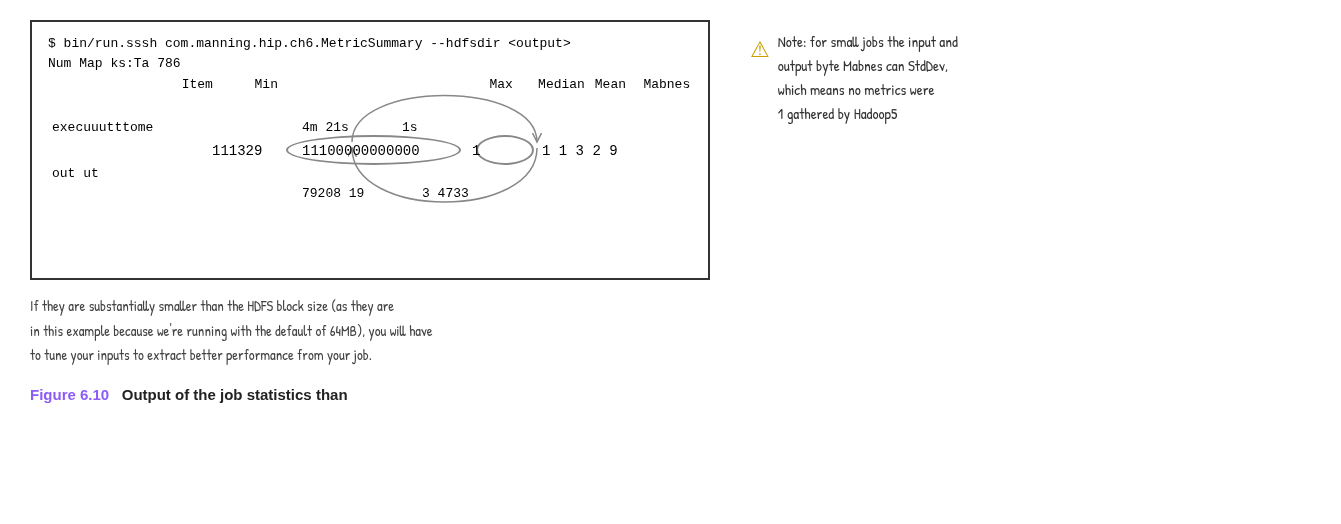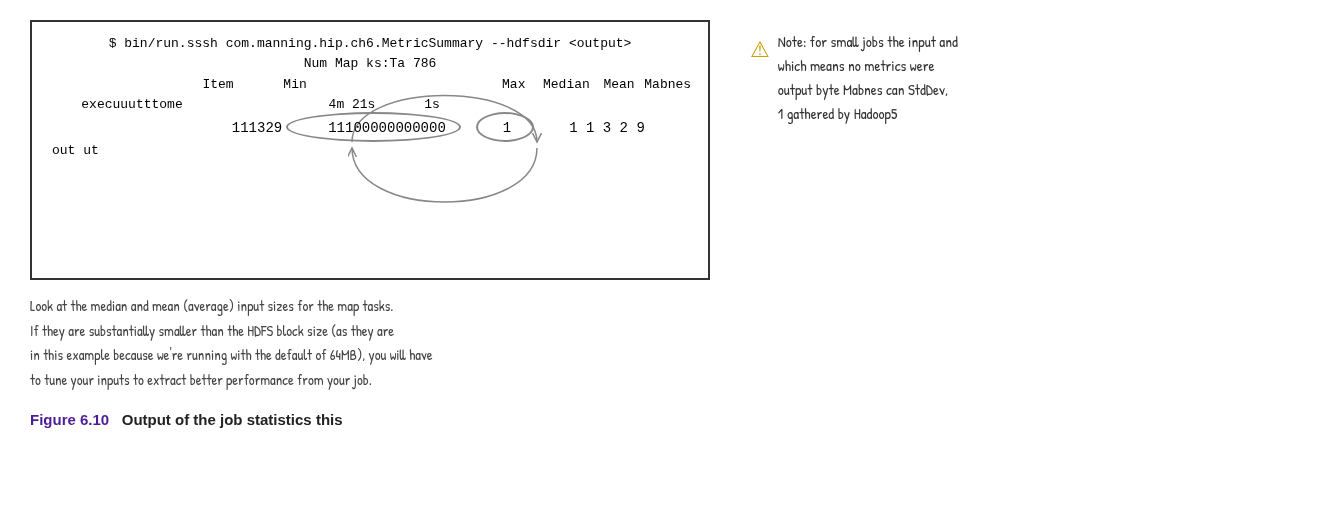--- a/index.html
+++ b/index.html
@@ -22,21 +22,20 @@
     .terminal-box {
       border: 2px solid #333;
       padding: 12px 16px;
       font-family: 'Courier New', Courier, monospace;
       font-size: 13px;
       line-height: 1.5;
       width: 680px;
       min-height: 260px;
       position: relative;
       flex-shrink: 0;
-      text-align: center;
     }
 
     .terminal-line {
       white-space: nowrap;
     }
 
     
     .note-box {
       flex: 1;
       font-family: 'Patrick Hand', 'Comic Sans MS', cursive, sans-serif;
@@ -70,21 +69,21 @@
       max-width: 680px;
     }
 
     .figure-label {
       margin-top: 18px;
       font-family: Arial, sans-serif;
       font-size: 15px;
     }
 
     .figure-label .fig-num {
-      color: #4c1d95;
+      color: #8b5cf6;
       font-weight: bold;
     }
 
     .figure-label .fig-title {
       font-weight: bold;
       color: #222;
     }
   </style>
 </head>
 <body>
@@ -103,21 +102,21 @@
         <span style="width:160px;"></span>
         <span style="width:90px;">Item</span>
         <span style="width:100px;">Min</span>
         <span style="width:190px;"></span>
         <span style="width:60px;">Max</span>
         <span style="width:70px;">Median</span>
         <span style="width:60px;">Mean</span>
         <span style="width:60px;">Mabnes</span>
       </div>
 
-      <div style="display:flex; font-family:'Courier New',monospace; font-size:13px; padding-left:4px;">
+      <div style="display:flex; font-family:'Courier New',monospace; font-size:13px; padding-left:4px;margin-top:23px;">
         <span style="width:160px;">execuuutttome</span>
         <span style="width:90px;"></span>
         <span style="width:100px;">4m 21s</span>
         <span style="width:60px;">1s</span>
       </div>
 
       <div style="position:relative; margin-top:4px;">
         <div style="display:flex; font-family:'Courier New',monospace; font-size:14px; padding-left:4px; position:relative; z-index:1;">
           <span style="width:160px;"></span>
           <span style="width:90px;">111329</span>
@@ -127,56 +126,60 @@
         </div>
 
         <div style="position:absolute; top:-6px; left:238px; width:175px; height:30px; border:2px solid #888; border-radius:50%; pointer-events:none;"></div>
         <div style="position:absolute; top:-6px; left:428px; width:58px; height:30px; border:2px solid #888; border-radius:50%; pointer-events:none;"></div>
       </div>
 
       <div style="display:flex; font-family:'Courier New',monospace; font-size:13px; padding-left:4px; margin-top:2px;">
         <span>out ut</span>
       </div>
 
+      <div style="display:flex; font-family:'Courier New',monospace; font-size:13px; padding-left:4px;">
+        <span style="width:250px;"></span>
+        <span style="width:120px;">79208 19</span>
+        <span style="width:80px;">3 4733</span>
+      </div>
 
       <svg style="position:absolute; top:108px; left:230px; width:320px; height:120px; pointer-events:none; overflow:visible;">
 
         <path d="M 275,18 C 275,90 90,90 90,18" stroke="#888" stroke-width="1.5" fill="none" marker-end="url(#arrowhead)"></path>
 
         <path d="M 90,12 C 90,-50 275,-50 275,12" stroke="#888" stroke-width="1.5" fill="none" marker-end="url(#arrowhead2)"></path>
         <defs>
           <marker id="arrowhead" markerWidth="8" markerHeight="8" refX="6" refY="3" orient="auto">
             <path d="M0,0 L6,3 L0,6" stroke="#888" stroke-width="1" fill="none"></path>
           </marker>
           <marker id="arrowhead2" markerWidth="8" markerHeight="8" refX="6" refY="3" orient="auto">
             <path d="M0,0 L6,3 L0,6" stroke="#888" stroke-width="1" fill="none"></path>
           </marker>
         </defs>
       </svg>
 
       <div style="height:20px;"></div>
     </div>
 
     <div class="annotation-text">
-      <div>Look at the median and mean (average) input sizes for the map tasks.</div>
       <div>If they are substantially smaller than the HDFS block size (as they are</div>
       <div>in this example because we're running with the default of 64MB), you will have</div>
       <div>to tune your inputs to extract better performance from your job.</div>
     </div>
 
     <div class="figure-label">
       <span class="fig-num">Figure 6.10</span>&nbsp;&nbsp;
-      <span class="fig-title">Output of the job statistics this</span>
+      <span class="fig-title">Output of the job statistics than</span>
     </div>
   </div>
 
   <div class="note-box">
     <div class="note-header">
       <span class="warning-icon">⚠</span>
       <div>
         <div>Note: for small jobs the input and</div>
+        <div>output byte Mabnes can StdDev,</div>
         <div>which means no metrics were</div>
-        <div>output byte Mabnes can StdDev,</div>
         <div>1  gathered by Hadoop5</div>
       </div>
     </div>
   </div>
 </div>
 
 </body></html>

